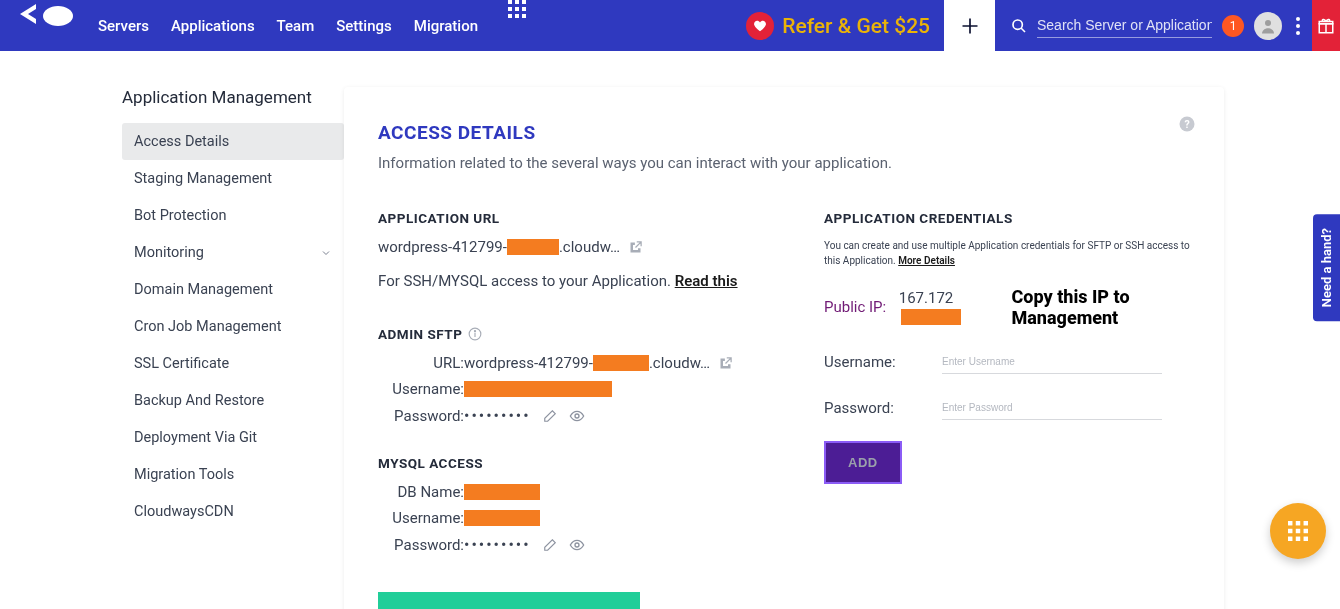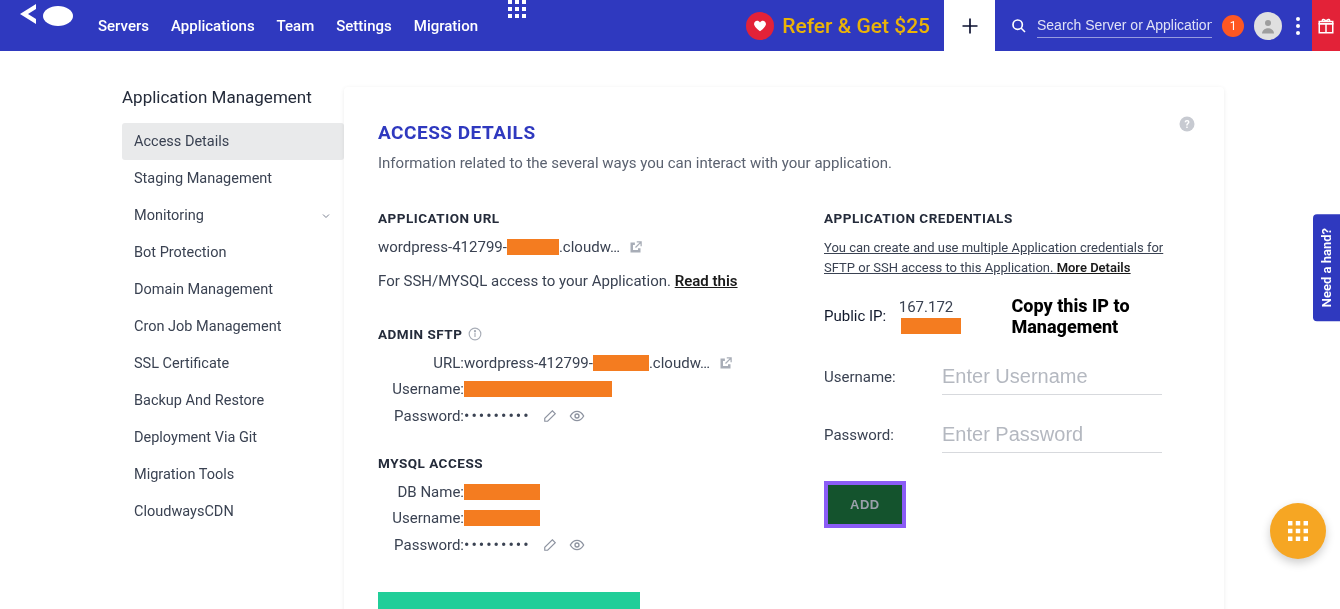--- a/index.html
+++ b/index.html
@@ -46,33 +46,33 @@
 .ext-icon { margin-left: 8px; cursor: pointer; color: #a8adb7; }
 .ssh-note { font-size: 15px; color: #3a4252; margin-top: 16px; }
 .ssh-note a { color: #1a1a1a; text-decoration: underline; font-weight: 600; cursor: pointer; }
 
 .kv { display: flex; align-items: center; font-size: 15px; color: #3a4252; margin-bottom: 8px; text-align: right; }
 .kv .k { width: 86px; }
 .kv .v { display: flex; align-items: center; }
 .dots-pw { letter-spacing: 2px; font-size: 16px; }
 .mini-icon { margin-left: 12px; cursor: pointer; color: #8d93a0; }
 
-.cred-desc { font-size: 13px; color: #3a4252; line-height: 1.5; text-decoration: underline; }
+.cred-desc { font-size: 10px; color: #3a4252; line-height: 1.5; }
 .cred-desc a { color: #1a1a1a; text-decoration: underline; font-weight: 600; cursor: pointer; }
 .ip-row { display: flex; align-items: center; margin-top: 18px; font-size: 15px; }
-.ip-label { width: 96px; color: #0f172a; }
+.ip-label { width: 96px; color: #701a75; }
 .ip-val { color: #3a4252; }
 .copy-ann { font-size: 18px; font-weight: 800; color: #000; margin-left: 22px; }
 
 .field-row { display: flex; align-items: center; margin-top: 22px; font-size: 15px; }
 .field-row .fl { width: 118px; color: #3a4252; }
-.field-row input { border: none; border-bottom: 1px solid #d7d9dd; font-size: 20px; padding: 6px 0; width: 220px; outline: none; color: #3a4252; }
+.field-row input { border: none; border-bottom: 1px solid #d7d9dd; font-size: 10px; padding: 6px 0; width: 220px; outline: none; color: #3a4252; }
 .field-row input::placeholder { color: #b4b8c0; }
 
-.add-btn { margin-top: 28px; border: 4px solid #8b5cf6; background: #14532d; color: #9aa0ab; font-size: 13px; font-weight: 700; letter-spacing: 0.5px; padding: 12px 22px; cursor: pointer; }
+.add-btn { margin-top: 21px; border: 2px solid #8b5cf6; background: #4c1d95; color: #9aa0ab; font-size: 13px; font-weight: 700; letter-spacing: 0.5px; padding: 12px 22px; cursor: pointer; }
 
 .launch-btn { margin-top: 30px; background: #21ce99; color: #2a2f3a; font-size: 13px; font-weight: 700; letter-spacing: 0.8px; padding: 14px 22px; border: none; cursor: pointer; }
 
 .help-icon-top { position: absolute; right: 28px; top: 28px; color: #c7cad1; cursor: pointer; }
 
 
 .need-hand { position: absolute; right: 0; top: 214px; background: #2f39bf; color: #fff; writing-mode: vertical-rl; transform: rotate(180deg); padding: 14px 6px; font-size: 13px; font-weight: 600; border-radius: 0 4px 4px 0; cursor: pointer; }
 .fab { position: absolute; right: 14px; bottom: 50px; width: 56px; height: 56px; border-radius: 50%; background: #f6a623; display: flex; align-items: center; justify-content: center; cursor: pointer; box-shadow: 0 4px 10px rgba(0,0,0,0.2); }
 
 svg { display: block; }
@@ -157,29 +157,29 @@
 <div class="main">
   <div class="sidebar">
     <div class="sidebar-title">Application Management</div>
     <div class="sidebar-item active">
         <span>Access Details</span>
       </div>
     <div class="sidebar-item">
         <span>Staging Management</span>
       </div>
     <div class="sidebar-item">
+        <span>Bot Protection</span>
+      </div>
+    <div class="sidebar-item">
         <span>Monitoring</span>
         <span>
           <svg width="12" height="12" viewBox="0 0 24 24" fill="none" stroke="#7a8090" stroke-width="2">
             <polyline points="6 9 12 15 18 9"></polyline>
           </svg>
         </span>
-      </div>
-    <div class="sidebar-item">
-        <span>Bot Protection</span>
       </div>
     <div class="sidebar-item">
         <span>Domain Management</span>
       </div>
     <div class="sidebar-item">
         <span>Cron Job Management</span>
       </div>
     <div class="sidebar-item">
         <span>SSL Certificate</span>
       </div>

